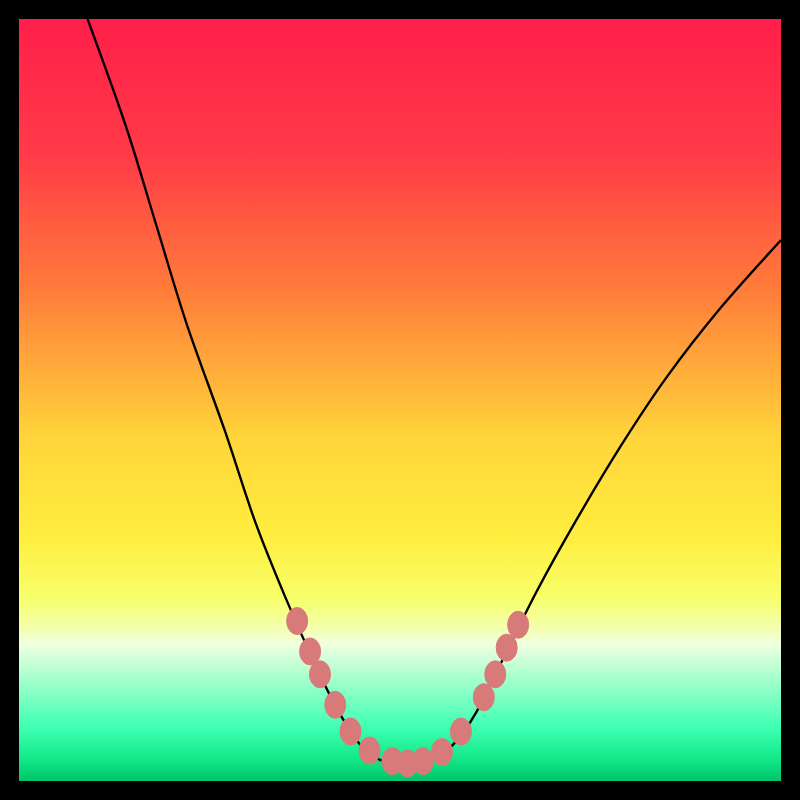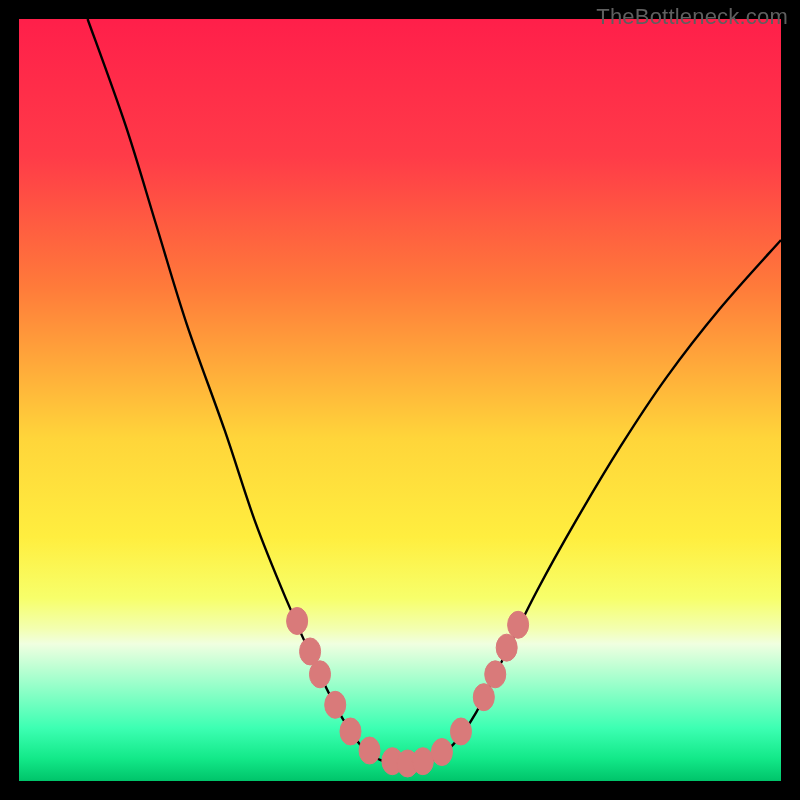--- a/index.html
+++ b/index.html
@@ -71,14 +71,13 @@
           <ellipse cx="403.86" cy="742.188" rx="10.5" ry="13.5" fill="#d97a7a" stroke="#d97a7a" stroke-width="1"></ellipse>
           <ellipse cx="422.91" cy="733.044" rx="10.5" ry="13.5" fill="#d97a7a" stroke="#d97a7a" stroke-width="1"></ellipse>
           <ellipse cx="441.96" cy="712.47" rx="10.5" ry="13.5" fill="#d97a7a" stroke="#d97a7a" stroke-width="1"></ellipse>
           <ellipse cx="464.82" cy="678.18" rx="10.5" ry="13.5" fill="#d97a7a" stroke="#d97a7a" stroke-width="1"></ellipse>
           <ellipse cx="476.25" cy="655.3199999999999" rx="10.5" ry="13.5" fill="#d97a7a" stroke="#d97a7a" stroke-width="1"></ellipse>
           <ellipse cx="487.68" cy="628.65" rx="10.5" ry="13.5" fill="#d97a7a" stroke="#d97a7a" stroke-width="1"></ellipse>
           <ellipse cx="499.11" cy="605.79" rx="10.5" ry="13.5" fill="#d97a7a" stroke="#d97a7a" stroke-width="1"></ellipse>
         </g>
     </svg>
   </div>
-  <div class="watermark">TheBottleneck.com</div>
 </div>
 
 </body></html>

